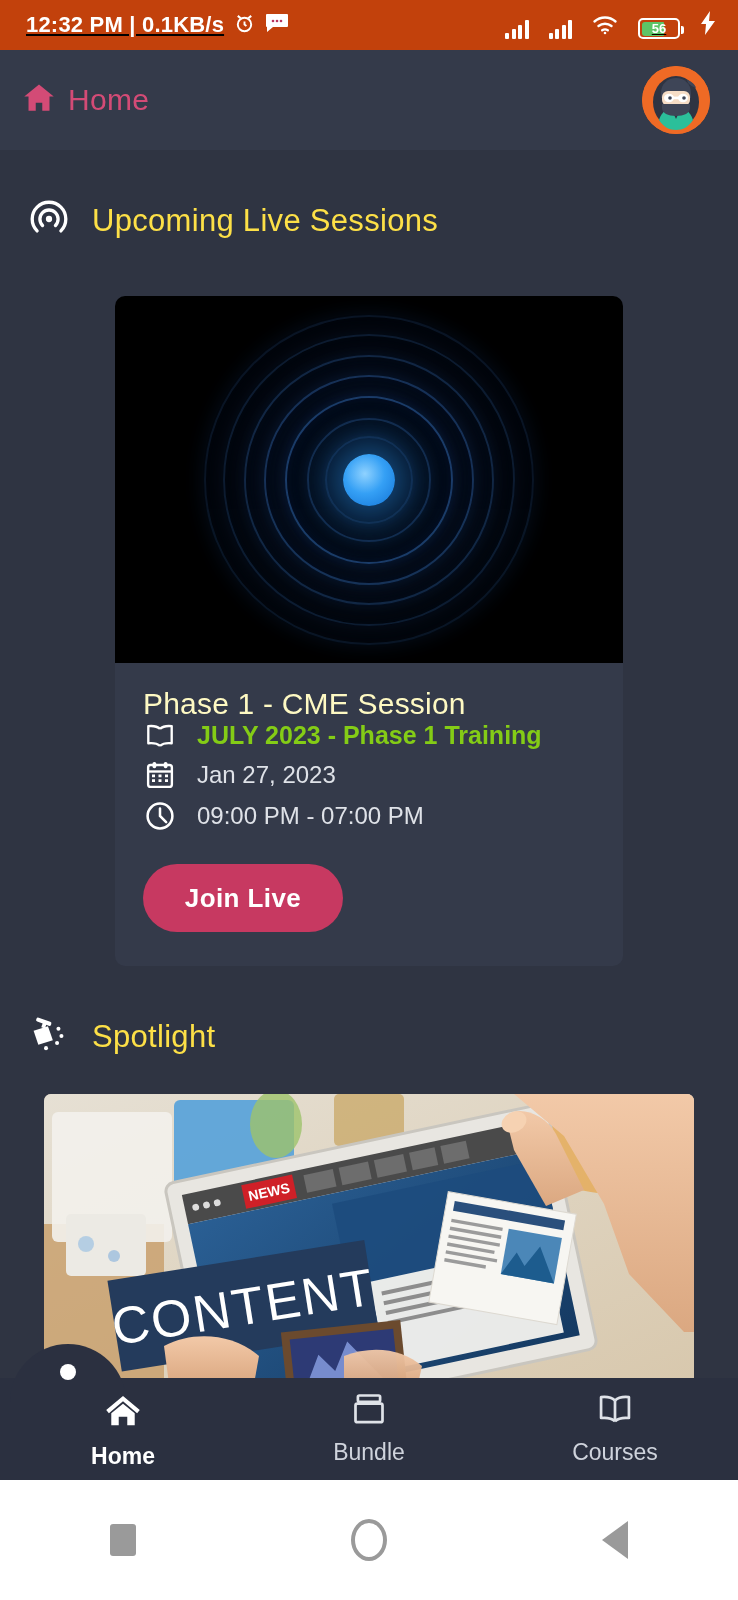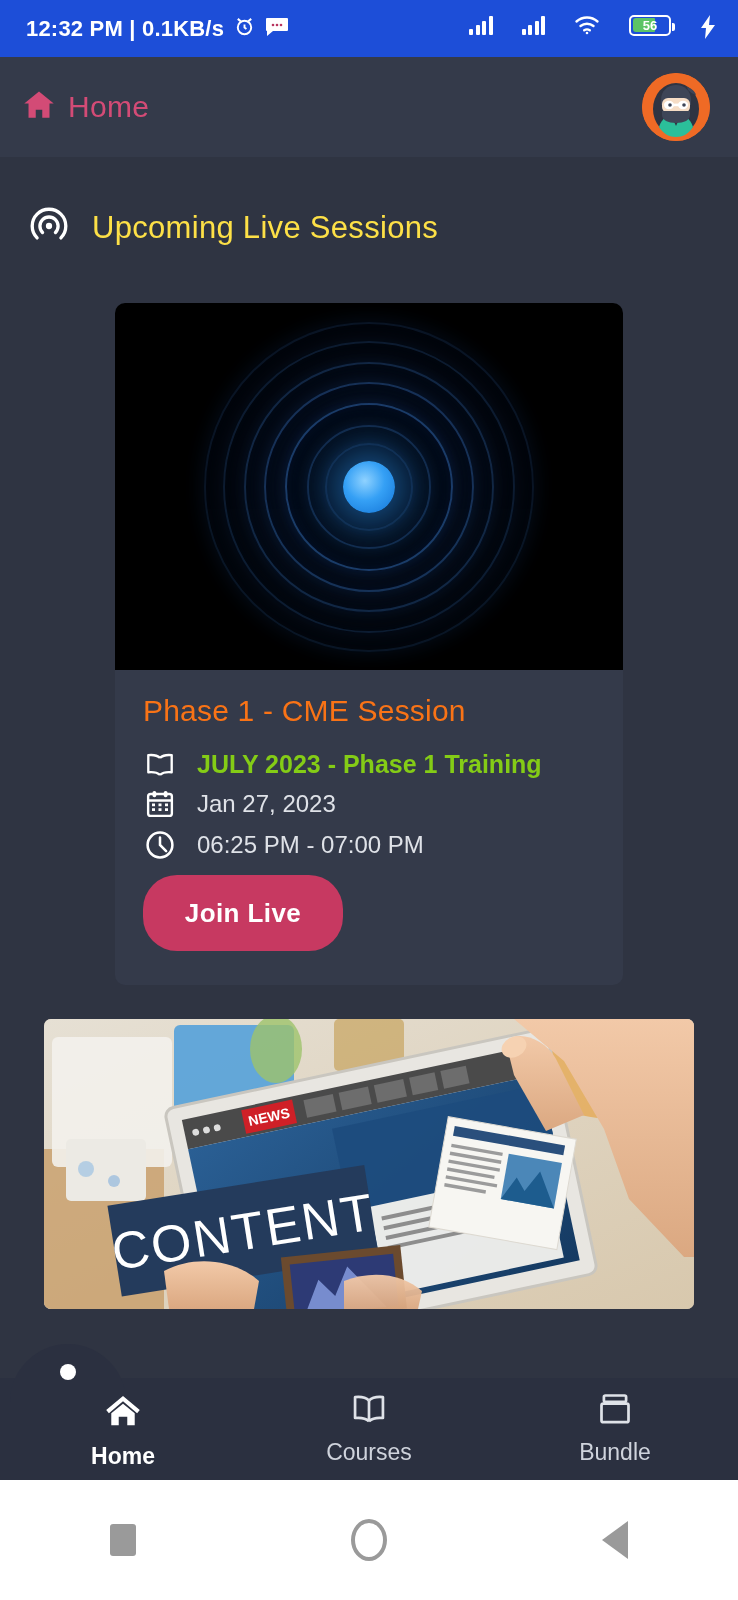--- a/index.html
+++ b/index.html
@@ -6,38 +6,39 @@
   html,body { width:738px; height:1600px; }
   body {
     font-family:"Liberation Sans", sans-serif;
     background:#2f3442;
     overflow:hidden;
     position:relative;
   }
 
   
   .status-bar {
-    height:57px;
-    background:#1d4ed8;
+    height:50px;
+    background:#c2410c;
     display:flex;
     align-items:center;
     justify-content:space-between;
     padding:0 22px 0 26px;
     position:relative;
     z-index:40;
+    text-decoration:underline;
   }
   .status-left { display:flex; align-items:center; gap:9px; }
   .status-text {
     color:#ffffff;
     font-size:22px;
     font-weight:bold;
     letter-spacing:.2px;
     white-space:nowrap;
   }
-  .status-right { display:flex; align-items:flex-start; gap:29px; }
+  .status-right { display:flex; align-items:flex-end; gap:20px; }
 
   .sig { display:flex; align-items:flex-end; gap:2.5px; height:20px; }
   .sig i { display:block; width:4px; background:#fff; border-radius:1px; }
   .sig i:nth-child(1){height:6px;}
   .sig i:nth-child(2){height:10px;}
   .sig i:nth-child(3){height:14px;}
   .sig i:nth-child(4){height:19px;}
 
   .battery {
     width:42px; height:21px;
@@ -112,34 +113,34 @@
   .core {
     position:absolute; left:50%; top:50%;
     transform:translate(-50%,-50%);
     width:52px; height:52px; border-radius:50%;
     background:radial-gradient(circle at 42% 38%, #8fd2ff 0%, #35a0f5 45%, #1273d6 100%);
     box-shadow:0 0 42px 14px rgba(38,140,240,.62);
   }
 
   .card-body { padding:24px 28px 34px; }
   .card-title {
-    color:#f97316; font-size:30px; font-weight:400;
-    letter-spacing:.2px; margin-bottom:22px;
+    color:#fef9c3; font-size:30px; font-weight:400;
+    letter-spacing:.2px; 
   }
   .meta-row {
     display:flex; align-items:center; gap:20px; margin-bottom:10px;
   }
   .meta-ico { width:34px; display:flex; justify-content:center; flex:none; }
   .meta-text { color:#dfe2e8; font-size:24px; }
   .meta-text.strong { font-weight:bold; color:#84cc16; font-size:25px; }
 
   .join-btn {
-    margin-top:4px;
+    margin-top:22px;
     display:inline-flex; align-items:center; justify-content:center;
-    min-width:200px; height:76px; padding:16px 38px;
+    min-width:200px; height:68px; padding:16px 38px;
     background:#c73961; border:none; border-radius:34px;
     color:#ffffff; font-size:26px; font-weight:bold;
     letter-spacing:.4px; cursor:pointer;
     font-family:"Liberation Sans", sans-serif;
   }
 
   
   .spotlight-head { padding-top:48px; }
   .spotlight-img {
     margin:34px auto 0;
@@ -333,27 +334,43 @@
         <span class="meta-text">Jan 27, 2023</span>
       </div>
 
       <div class="meta-row">
         <span class="meta-ico">
           <svg width="32" height="32" viewBox="0 0 24 24" fill="none" stroke="#fff" stroke-width="1.9" stroke-linecap="round">
             <circle cx="12" cy="12" r="9.3"></circle>
             <path d="M12 6.4V12l4.6 4.6"></path>
           </svg>
         </span>
-        <span class="meta-text">06:25 PM - 07:00 PM</span>
+        <span class="meta-text">09:00 PM - 07:00 PM</span>
       </div>
 
       <button class="join-btn">Join Live</button>
     </div>
   </div>
 
+  <div class="section-head spotlight-head">
+    <span>
+      <svg width="42" height="42" viewBox="0 0 24 24">
+        <g fill="#ffffff">
+          <rect x="4.5" y="3.2" width="9" height="2.4" rx="1" transform="rotate(20 9 4.4)"></rect>
+          <rect x="8.1" y="4.6" width="2.2" height="3.4" transform="rotate(20 9.2 6.3)"></rect>
+          <path d="M3.2 9.6 L11.4 7 L14.2 15 L5.9 17.6 z"></path>
+          <circle cx="17.4" cy="8.4" r="1.15"></circle>
+          <circle cx="19.1" cy="12.6" r="1.15"></circle>
+          <circle cx="16.6" cy="16.6" r="1.15"></circle>
+          <circle cx="10.3" cy="19.5" r="1.15"></circle>
+        </g>
+      </svg>
+    </span>
+    <span class="section-title">Spotlight</span>
+  </div>
 
   <div class="spotlight-img">
     <svg width="650" height="290" viewBox="0 0 650 290" preserveAspectRatio="none">
       <defs>
         <linearGradient id="deskg" x1="0" y1="0" x2="1" y2="1">
           <stop offset="0" stop-color="#e6e0d4"></stop>
             <stop offset="1" stop-color="#d8c8ad"></stop>
         </linearGradient>
         <linearGradient id="skinG" x1="0" y1="0" x2="0" y2="1">
           <stop offset="0" stop-color="#f2c9a8"></stop>
@@ -442,37 +459,37 @@
       <svg width="38" height="38" viewBox="0 0 24 24">
         <path d="M12 2.6 L1.4 11.4 l1.7 2 L12 5.8 l8.9 7.6 1.7-2z" fill="#ffffff"></path>
         <path d="M4.6 13.4 V21 h4.7 v-5.4 h5.4 V21 h4.7 v-7.6 L12 7.4 z" fill="#ffffff"></path>
       </svg>
     </span>
     <span class="nav-label">Home</span>
   </div>
 
   <div class="nav-item">
     <span>
+      <svg width="36" height="34" viewBox="0 0 24 22" fill="none" stroke="#dfe2e8" stroke-width="1.8">
+        <rect x="4.6" y="2" width="14.8" height="4.2" rx="1"></rect>
+        <rect x="3" y="7.4" width="18" height="12.4" rx="1.2"></rect>
+      </svg>
+    </span>
+    <span class="nav-label">Bundle</span>
+  </div>
+
+  <div class="nav-item">
+    <span>
       <svg width="38" height="34" viewBox="0 0 24 20" fill="none" stroke="#dfe2e8" stroke-width="1.7" stroke-linejoin="round">
         <path d="M12 4.6C10 2.7 7 2.1 3.2 2.5v13.2c3.8-.4 6.8.2 8.8 2"></path>
         <path d="M12 4.6c2-1.9 5-2.5 8.8-2.1v13.2c-3.8-.4-6.8.2-8.8 2"></path>
         <path d="M12 4.6v13.1"></path>
       </svg>
     </span>
     <span class="nav-label">Courses</span>
-  </div>
-
-  <div class="nav-item">
-    <span>
-      <svg width="36" height="34" viewBox="0 0 24 22" fill="none" stroke="#dfe2e8" stroke-width="1.8">
-        <rect x="4.6" y="2" width="14.8" height="4.2" rx="1"></rect>
-        <rect x="3" y="7.4" width="18" height="12.4" rx="1.2"></rect>
-      </svg>
-    </span>
-    <span class="nav-label">Bundle</span>
   </div>
 </div>
 
 <div class="android-nav">
   <div class="and-btn">
       <span class="sq"></span>
     </div>
   <div class="and-btn">
       <span class="circ"></span>
     </div>

